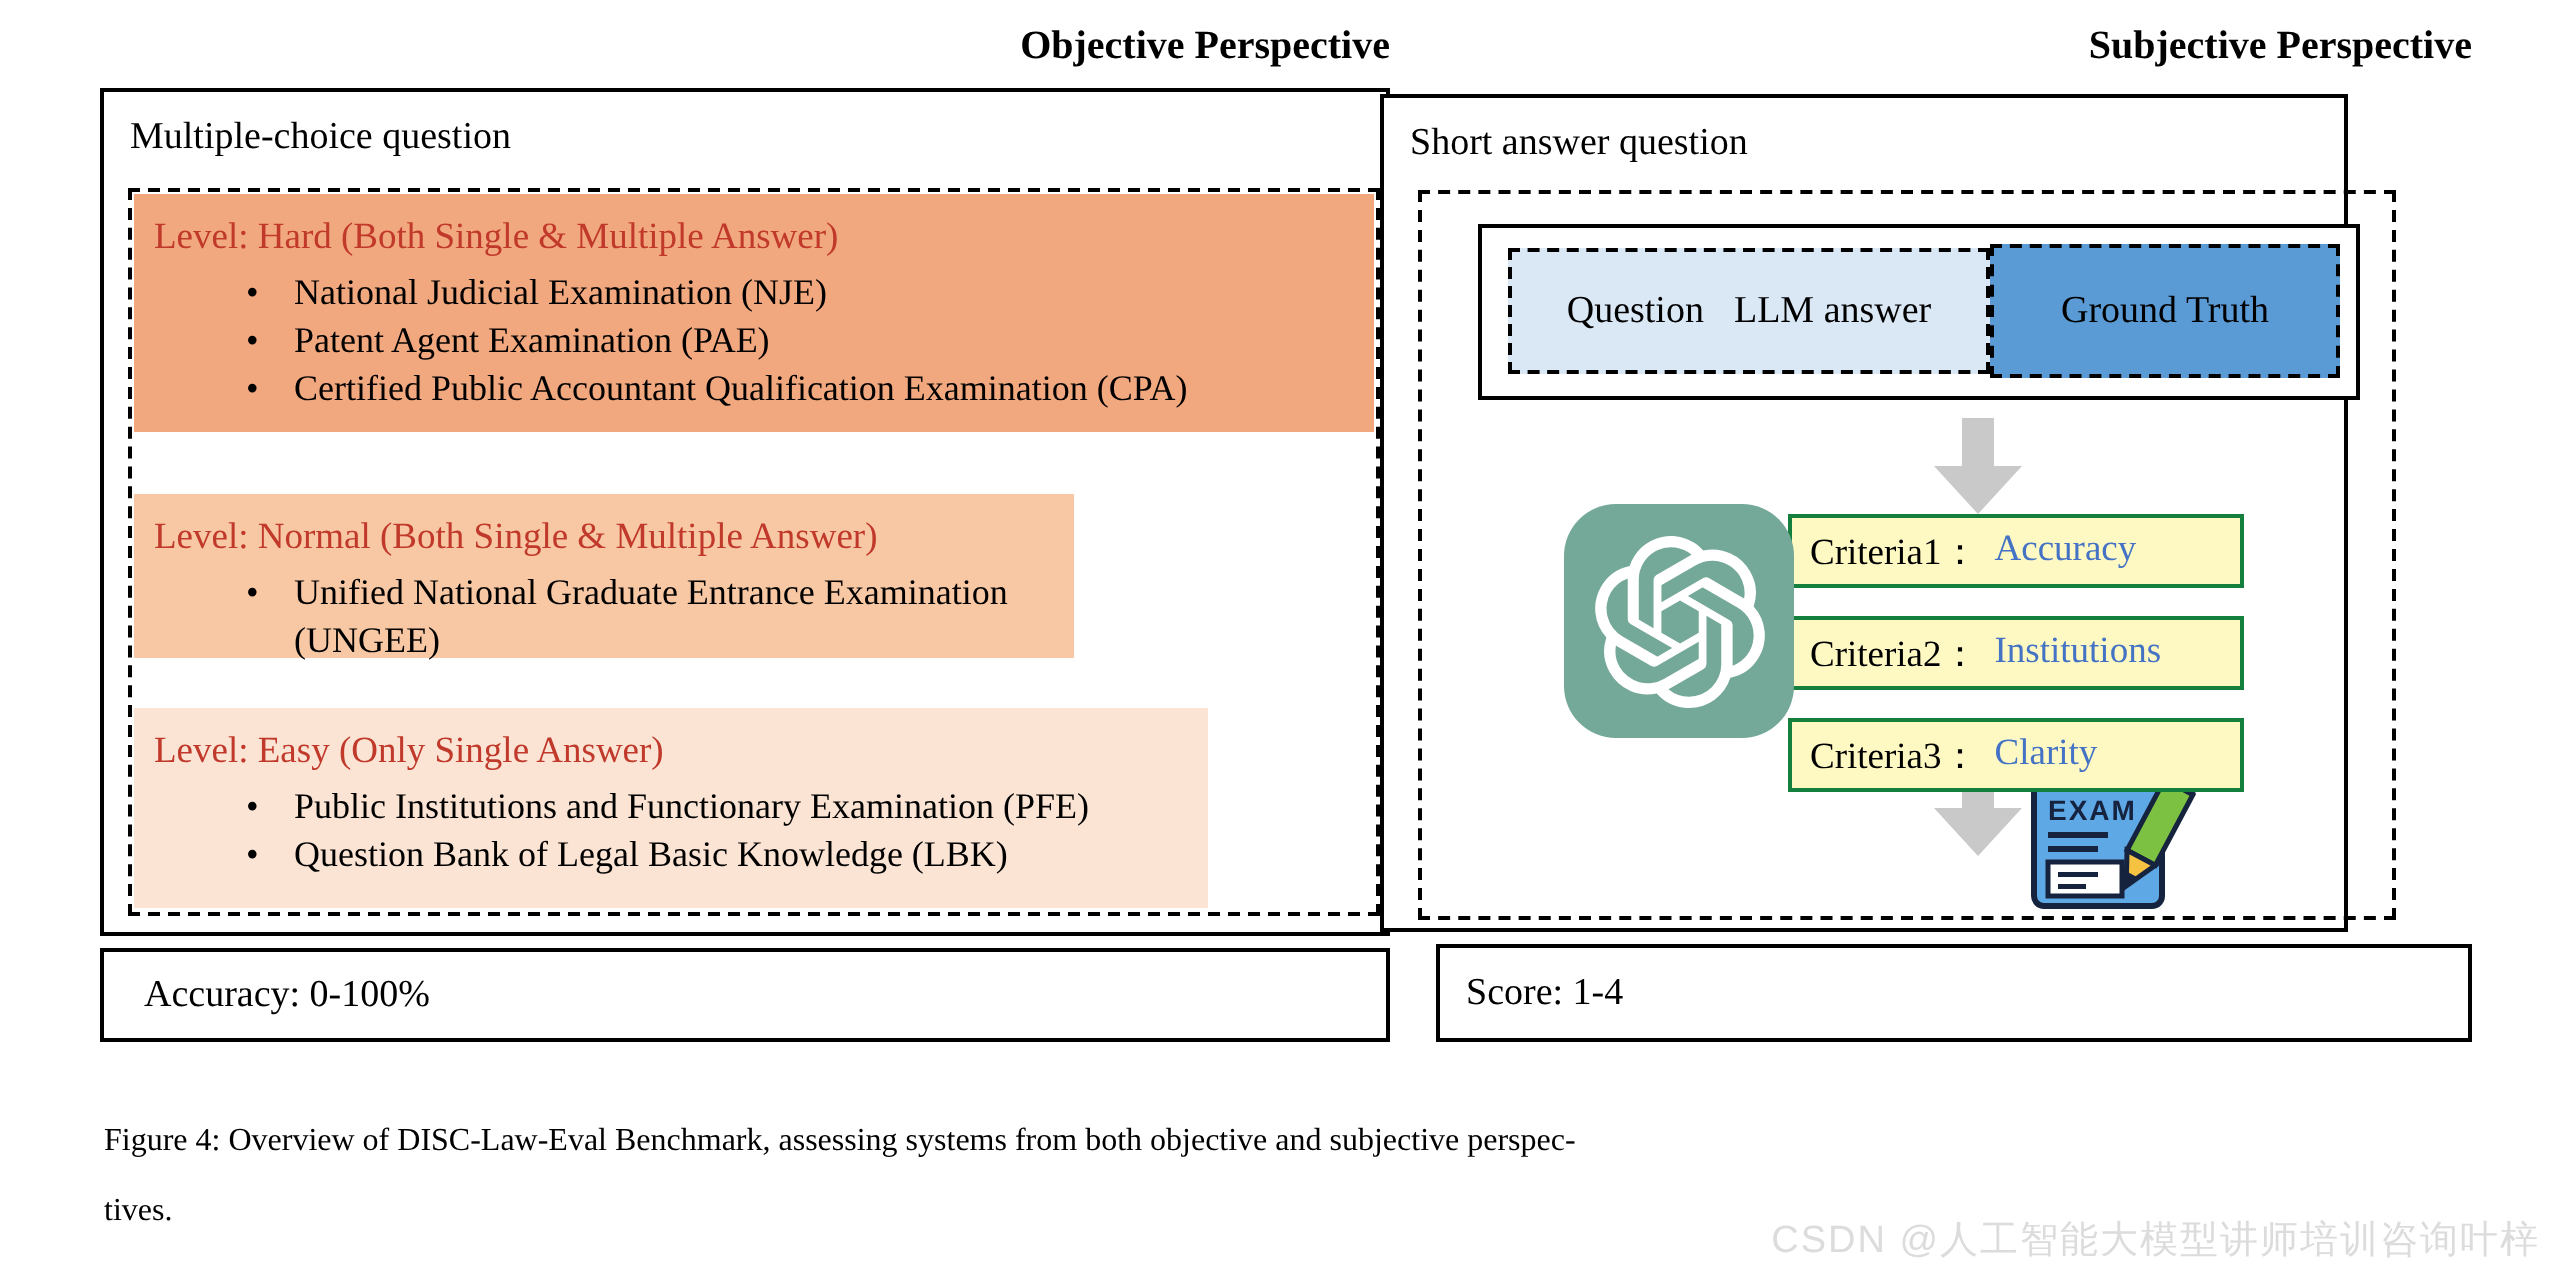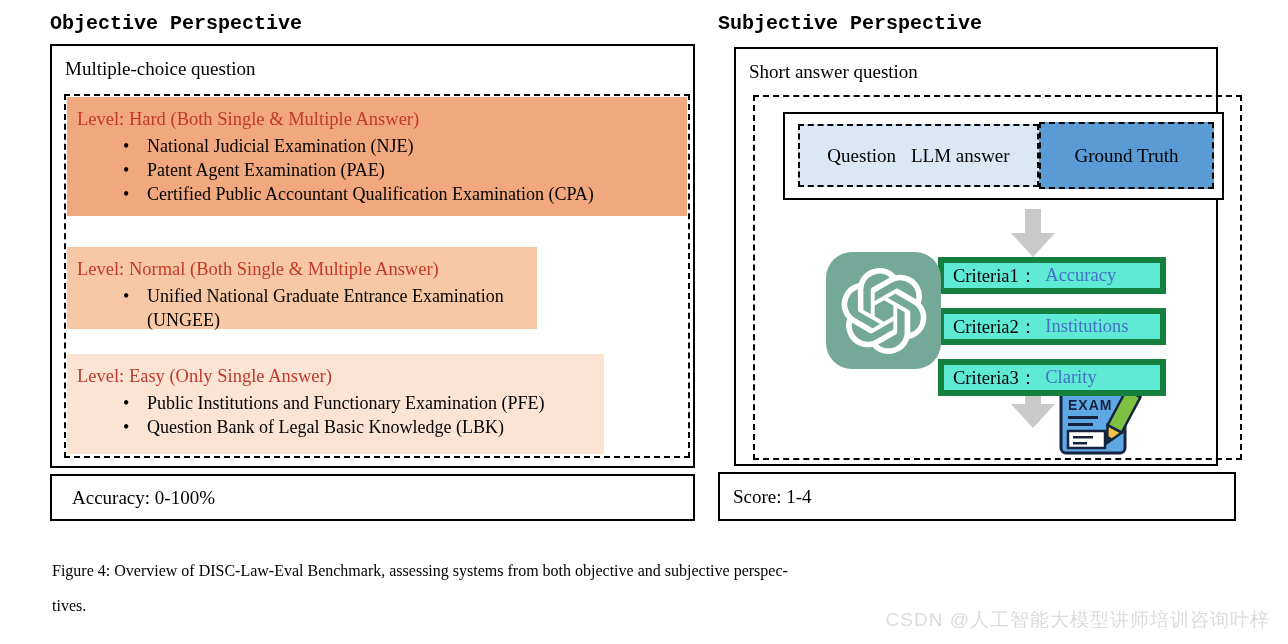--- a/index.html
+++ b/index.html
@@ -1,27 +1,27 @@
 <!DOCTYPE html>
 <html style="--hard-bg: #F2A87E; --normal-bg: #F8C8A4; --easy-bg: #FBE4D4; --level-red: #C0392B; --qa-bg: #DAE8F6; --gt-bg: #5B9BD5; --criteria-blue: #4472C4; --gpt-green: #74A898; --arrow-gray: #C9C9C9; --watermark-gray: #DCDCDC;"><head>
 <meta charset="utf-8">
 <style>
   html,body{margin:0;padding:0;background:#ffffff;}
   .canvas{
     position:relative;width:1288px;height:644px;background:#fff;
     font-family:"Liberation Serif", serif;color:#000;overflow:hidden;
   }
-  .panel-title{position:absolute;top:12px;font-size:20px;font-weight:bold;text-align:left;font-family:Liberation Mono, monospace;}
+  .panel-title{position:absolute;top:12px;font-size:20px;font-weight:bold;text-align:right;}
   .panel-title.objective{left:50px;width:645px;}
   .panel-title.subjective{left:718px;width:518px;}
 
   .solid-box{position:absolute;border:2px solid #000;box-sizing:border-box;background:#fff;}
   .left-main{left:50px;top:44px;width:645px;height:424px;}
   .left-metric{left:50px;top:474px;width:645px;height:47px;}
-  .right-main{left:734px;top:47px;width:484px;height:419px;}
+  .right-main{left:690px;top:47px;width:484px;height:419px;}
   .right-metric{left:718px;top:472px;width:518px;height:49px;}
 
   .box-header{position:absolute;left:13px;top:12px;font-size:19px;}
   .metric-text{position:absolute;left:20px;top:0;height:100%;display:flex;align-items:center;font-size:19px;}
 
   .dashed-container{position:absolute;border:2px dashed #000;box-sizing:border-box;}
   .left-dashed{left:12px;top:48px;width:626px;height:364px;}
   .right-dashed{left:17px;top:46px;width:489px;height:365px;}
 
   .level-box{position:absolute;box-sizing:border-box;}
@@ -40,21 +40,21 @@
     background:var(--gt-bg,#5B9BD5);display:flex;align-items:center;justify-content:center;font-size:19px;}
 
   .down-arrow{position:absolute;width:44px;height:48px;}
   .arrow-1{left:256px;top:112px;}
   .arrow-2{left:256px;top:283px;}
 
   .gpt-logo{position:absolute;left:71px;top:155px;width:115px;height:117px;background:var(--gpt-green,#74A898);
     border-radius:26px;display:flex;align-items:center;justify-content:center;z-index:3;}
 
   .criteria-stack{position:absolute;left:183px;top:160px;width:228px;z-index:2;}
-  .criteria-row{height:37px;border:6px solid #15803d;box-sizing:border-box;background:#5eead4;display:flex;align-items:center;
+  .criteria-row{height:37px;border:2px solid #15803d;box-sizing:border-box;background:#fef9c3;display:flex;align-items:center;
     padding-left:9px;font-size:18.5px;}
   .criteria-row + .criteria-row{margin-top:14px;}
   .criteria-value{color:var(--criteria-blue,#4472C4);margin-left:8px;}
 
   .referee-label{position:absolute;left:9px;top:288px;font-size:19px;}
   .exam-icon{position:absolute;left:300px;top:276px;width:92px;height:86px;}
 
   .caption{position:absolute;left:52px;top:553px;width:1230px;font-size:16px;line-height:35px;}
   .watermark{position:absolute;right:18px;top:607px;font-size:19px;letter-spacing:1px;
     color:var(--watermark-gray,#DCDCDC);font-family:"Liberation Sans", sans-serif;}

